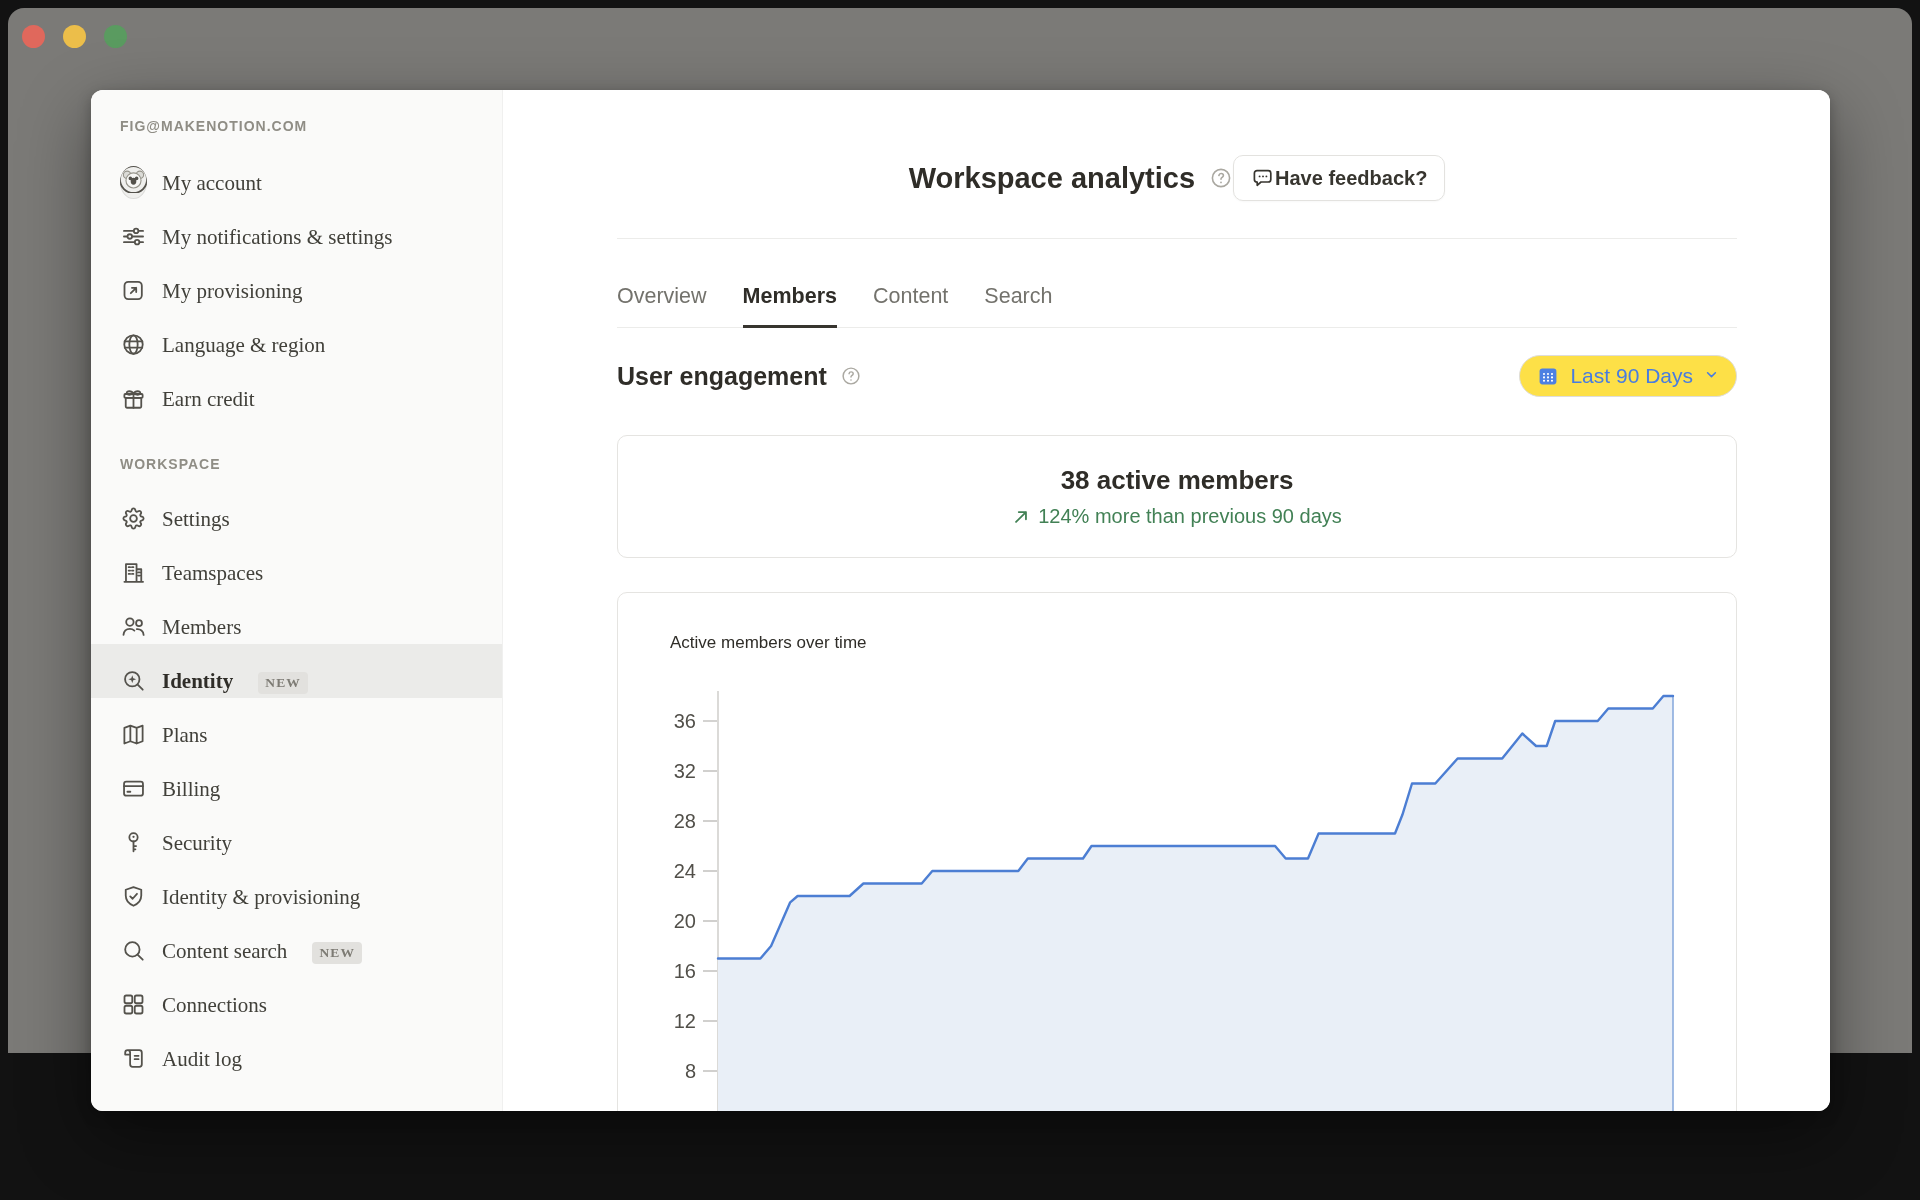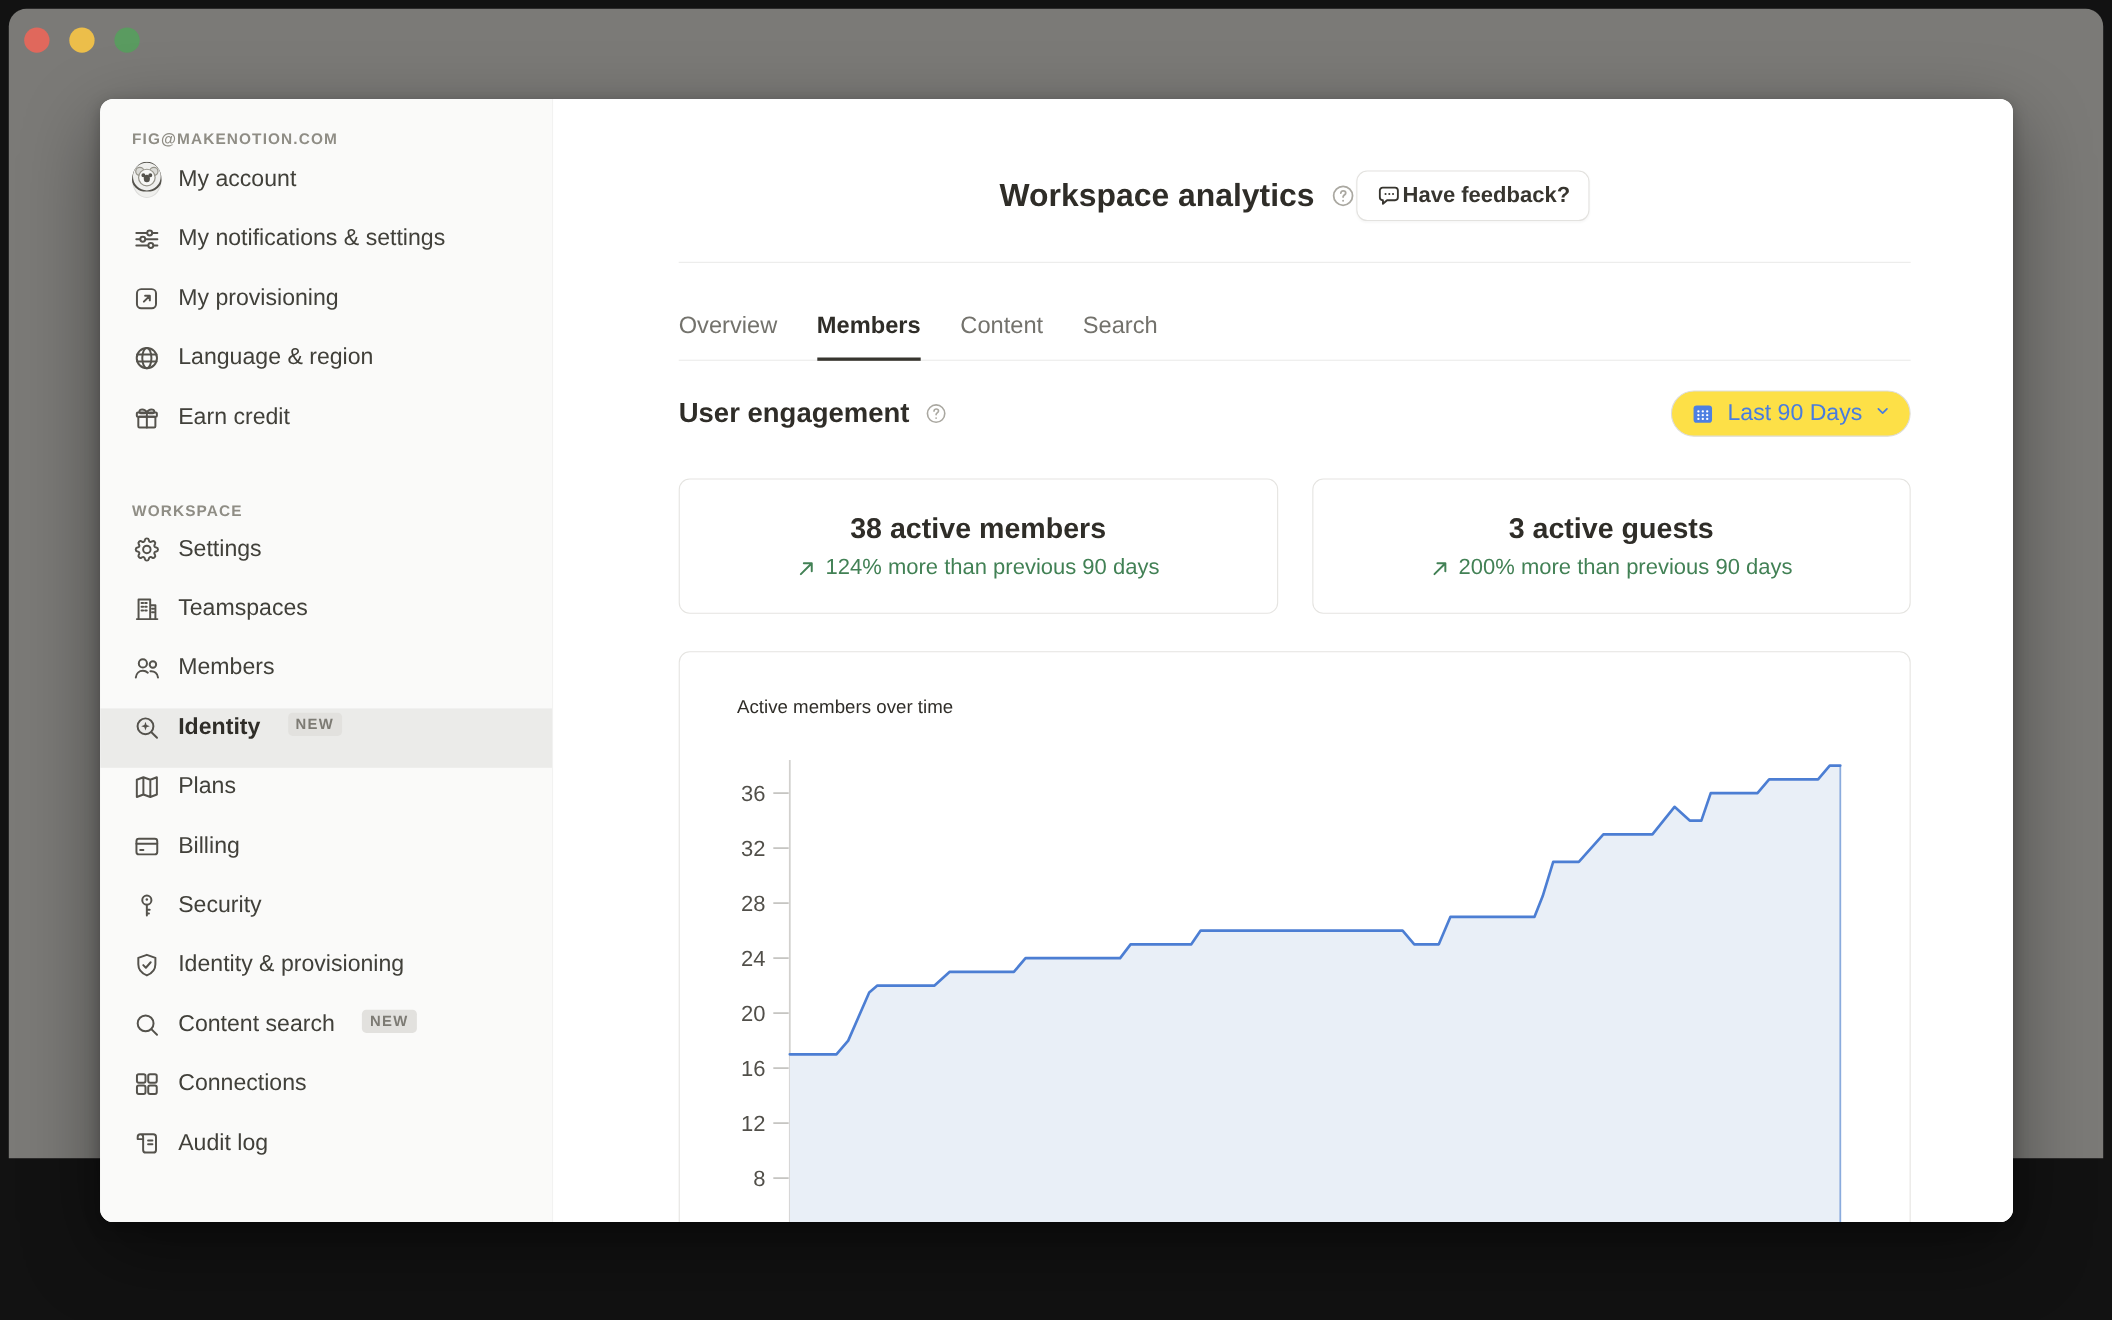--- a/index.html
+++ b/index.html
@@ -16,22 +16,22 @@
   
   .modal { position:absolute; left:91px; top:90px; width:1739px; height:1021px;
     background:#ffffff; border-radius:12px; overflow:hidden; display:flex;
     box-shadow:0 25px 70px rgba(0,0,0,.42), 0 4px 14px rgba(0,0,0,.25); }
 
   
   .sidebar { width:412px; flex:0 0 412px; background:#fafaf9; padding-top:16px;
     border-right:1px solid rgba(0,0,0,.04); overflow:hidden; }
   .side-email { margin:12px 0 12px 29px; font-size:14px; font-weight:600;
     letter-spacing:1px; color:#8f8d85; }
-  .side-item { display:flex; align-items:flex-start; gap:15px; min-height:54px;
-    padding:4px 12px 4px 29px; cursor:pointer; }
+  .side-item { display:flex; align-items:flex-end; gap:15px; min-height:54px;
+    padding:4px 12px 4px 29px; cursor:pointer;font-family:Liberation Serif, serif; }
   .side-item.selected { background:#ebebe9; }
   .side-item .sicon { width:27px; height:27px; flex:0 0 27px; display:flex;
     align-items:center; justify-content:center; }
   .side-item .sicon svg { width:27px; height:27px; stroke:#54524c; fill:none;
     stroke-width:1.6; stroke-linecap:round; stroke-linejoin:round; }
   .side-item .label { font-size:21px; color:#41403a; line-height:26px; max-width:252px; }
   .side-item.selected .label { font-weight:700; color:#2f2d28; }
   .badge { font-size:13.5px; font-weight:600; letter-spacing:1.2px; color:#7d7b74;
     background:#e2e1de; border-radius:4px; padding:3px 7px; margin-left:10px; }
   .side-section { margin:40px 0 10px 29px; font-size:14px; font-weight:600;
@@ -339,29 +339,20 @@
       </div>
 
       <div class="stats-row" id="stats-row">
           <div class="stat-card">
             <div class="stat-title">38 active members</div>
             <div class="stat-delta">
               <svg viewBox="0 0 20 20">
                 <path d="M4.5 15.5L15.5 4.5M7.5 4.5h8v8"></path>
               </svg>
               <span>124% more than previous 90 days</span>
-            </div>
-          </div>
-          <div class="stat-card">
-            <div class="stat-title">3 active guests</div>
-            <div class="stat-delta">
-              <svg viewBox="0 0 20 20">
-                <path d="M4.5 15.5L15.5 4.5M7.5 4.5h8v8"></path>
-              </svg>
-              <span>200% more than previous 90 days</span>
             </div>
           </div>
         </div>
 
       <div class="chart-card">
         <div class="chart-title">Active members over time</div>
         <svg class="chart-svg" id="members-chart" viewBox="0 0 1117 640">
             <line x1="85" x2="99" y1="128" y2="128" stroke="#c6c5c2" stroke-width="1.6"></line>
             <text x="78" y="135" text-anchor="end" class="tick-label">36</text>
             <line x1="85" x2="99" y1="178" y2="178" stroke="#c6c5c2" stroke-width="1.6"></line>

